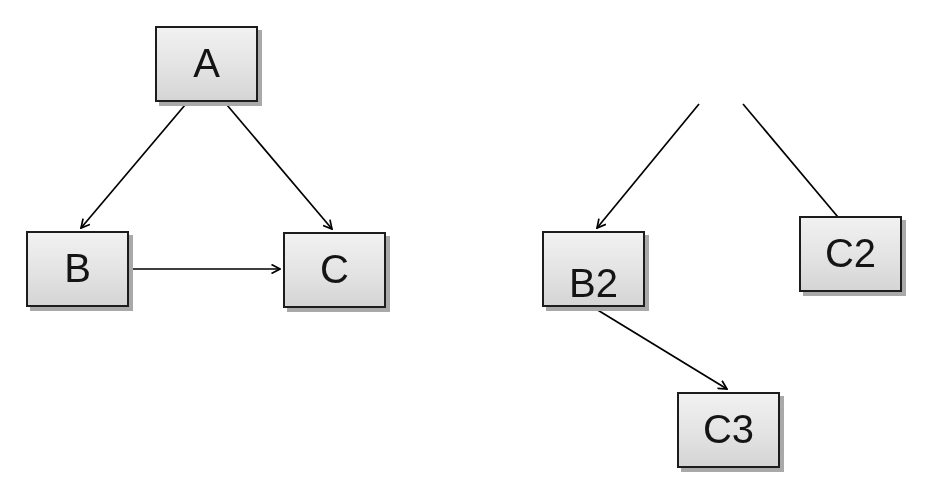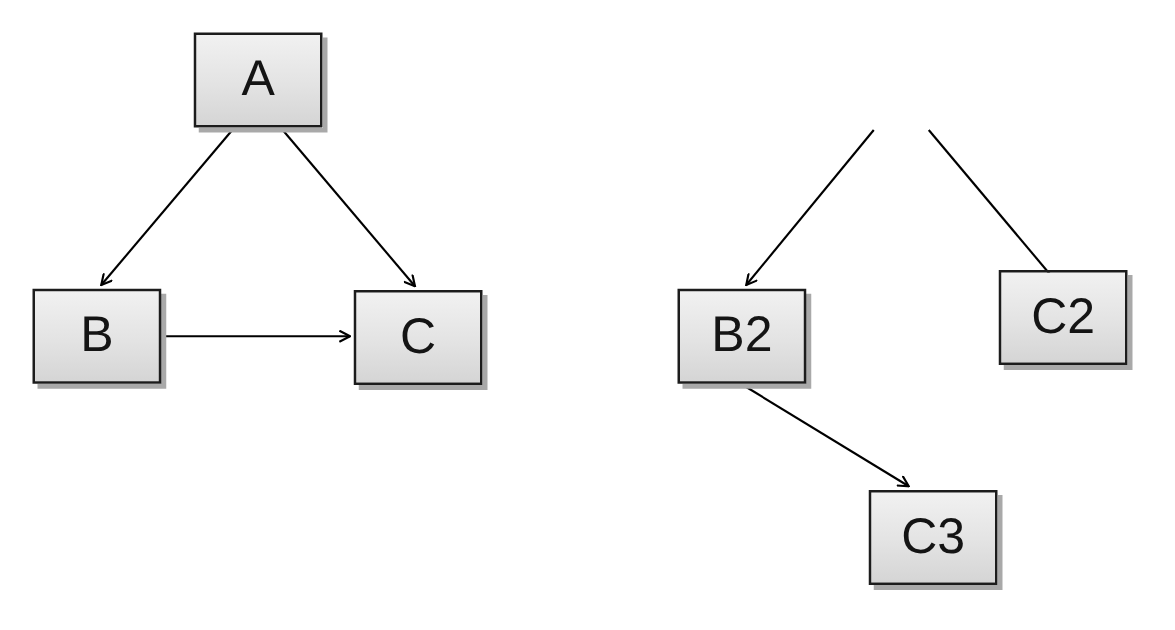--- a/index.html
+++ b/index.html
@@ -42,23 +42,23 @@
     font-size: 40px;
     line-height: 1;
     color: #141414;
     user-select: none;
     padding-bottom: 2px;
   }
   .node-A  { left: 155px; top: 26px; }
   .node-B  { left: 26px;  top: 231px; }
   .node-C  { left: 283px; top: 232px; }
   .node-A2 { left: 670px; top: 25px; }
-  .node-B2 { left: 542px; top: 231px; }
+  .node-B2 { left: 542px; top: 231px; align-items: flex-end; }
   .node-C2 { left: 799px; top: 216px; }
-  .node-C3 { left: 677px; top: 392px; margin-left: 18px; }
+  .node-C3 { left: 677px; top: 392px; }
 </style>
 </head>
 <body>
 
 <div class="canvas">
 
   <svg class="edges-layer" width="940" height="504" viewBox="0 0 940 504" xmlns="http://www.w3.org/2000/svg">
     <defs>
       <marker id="arrow" viewBox="0 0 10 10" refX="9" refY="5" markerWidth="10" markerHeight="10" orient="auto" markerUnits="userSpaceOnUse">
         <path d="M 0.5 0.5 L 9 5 L 0.5 9.5" fill="none" stroke="#000000" stroke-width="1.7"></path>

